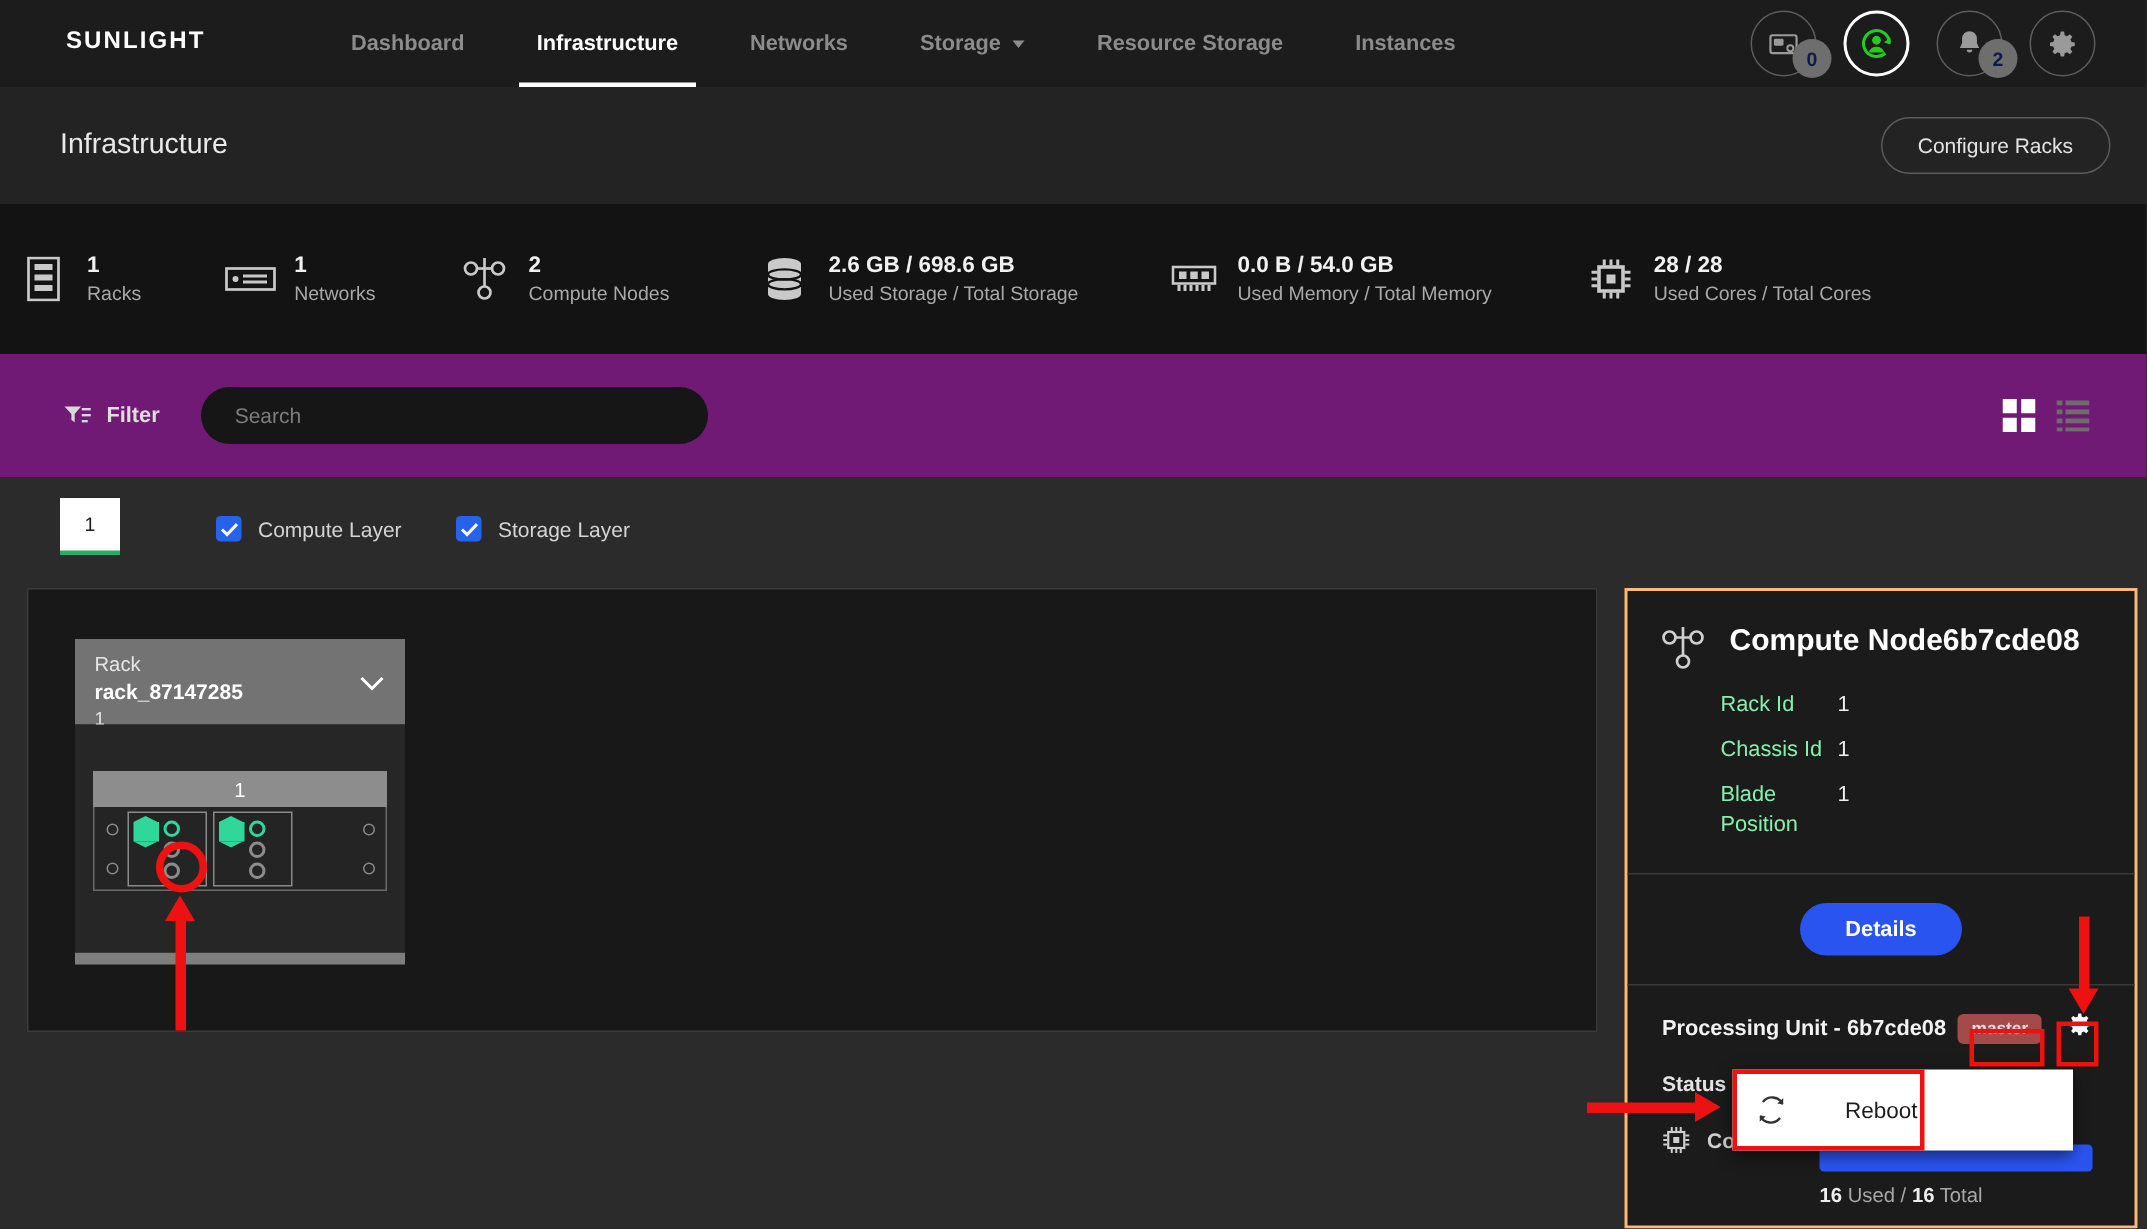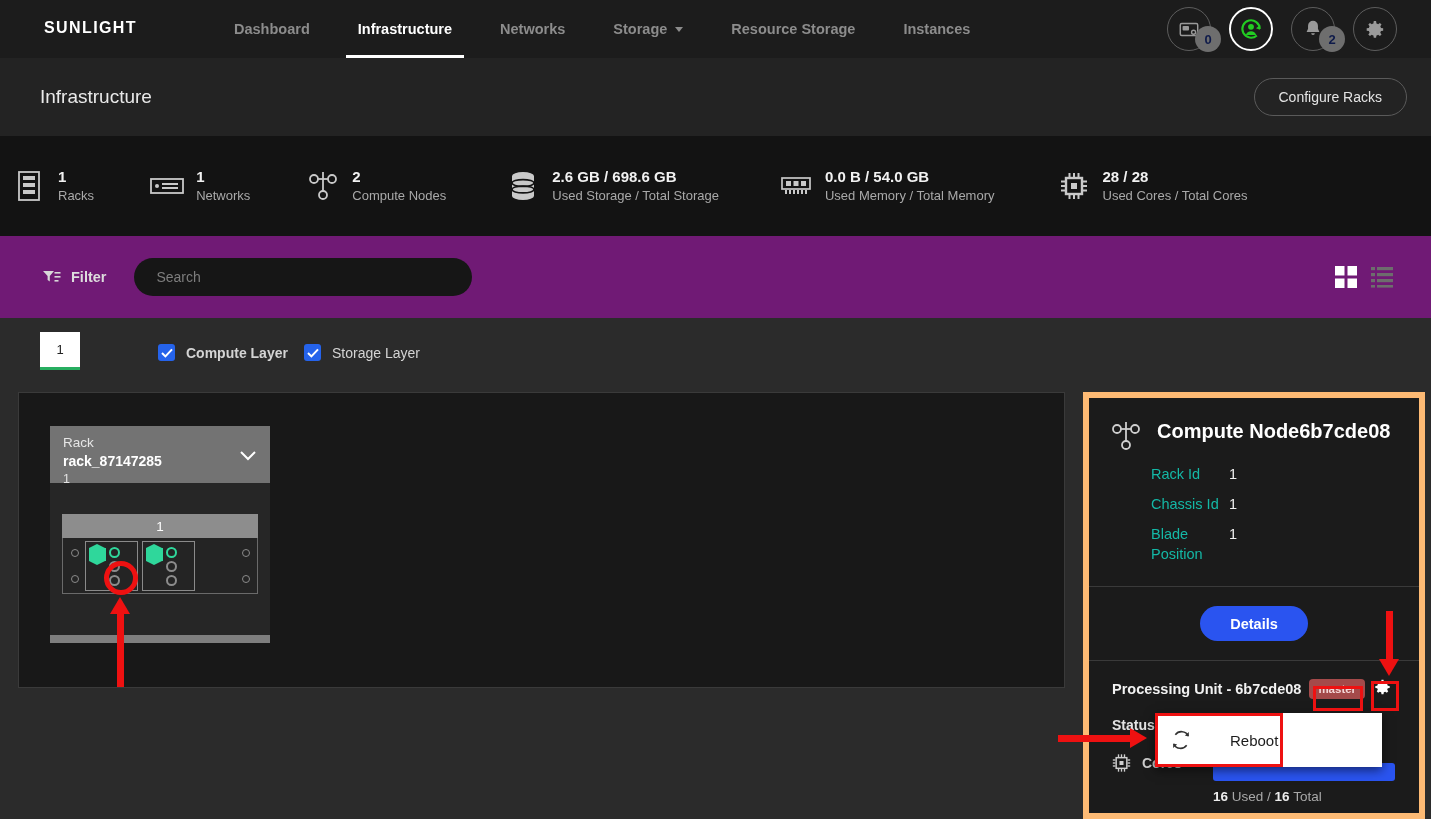--- a/index.html
+++ b/index.html
@@ -116,21 +116,21 @@
   }
   .chklabel { font-size:14px; color:#d4d4d4; }
 
   
   .leftcard {
     position:absolute; left:18px; top:392px; width:1047px; height:296px;
     background:#181818; border:1px solid #3a3a3a;
   }
   .rightcard {
     position:absolute; left:1083px; top:392px; width:342px; height:427px;
-    background:#1b1b1b; border:6px solid #fdba74;
+    background:#1b1b1b; border:2px solid #fdba74;
   }
 
   
   .rack { position:absolute; left:31px; top:33px; width:220px; height:235px; }
   .rackhead {
     height:57px; background:#737373; padding:8px 12px 0 13px;
     display:flex; justify-content:space-between;
   }
   .rackhead .rh1 { font-size:13.5px; color:#e6e6e6; line-height:1.35; }
   .rackhead .rh2 { font-size:14px; font-weight:bold; color:#ffffff; line-height:1.35; }
@@ -168,21 +168,21 @@
   .dots { display:flex; flex-direction:column; gap:3px; padding-top:1px; }
   .dot { width:11px; height:11px; border-radius:50%; border:2px solid #8c8c8c; }
   .dot.on { border-color:#2fd79b; }
   .rackfoot { height:8px; background:#7e7e7e; }
 
   
   .rp-head { display:flex; align-items:flex-start; padding:22px 0 0 22px; }
   .rp-title { margin-left:16px; font-size:20px; font-weight:bold; color:#ffffff; }
   .rp-rows { padding:12px 0 0 62px; }
   .rp-row { display:flex; margin-bottom:10px; }
-  .rp-k { width:78px; font-size:14.5px; color:#14b8a6; line-height:1.38; }
+  .rp-k { width:78px; font-size:14.5px; color:#86efac; line-height:1.38; }
   .rp-v { font-size:14.5px; color:#f0f0f0; line-height:1.38; }
   .rp-div { border-top:1px solid #3a3a3a; }
   .rp-detailzone { height:73px; display:flex; align-items:center; justify-content:center; }
   .btn-primary {
     height:35px; padding:0 30px; border-radius:18px; border:none;
     background:#2a54f0; color:#ffffff; font-size:14.5px; font-weight:bold;
     font-family:"Liberation Sans", sans-serif; cursor:pointer;
   }
   .pu-row { display:flex; align-items:center; padding:16px 0 0 23px; }
   .pu-title { font-size:14.5px; font-weight:bold; color:#f2f2f2; white-space:nowrap; }
@@ -437,21 +437,21 @@
         <rect x="6" y="13" width="16" height="3.2" fill="#6d6d6d"></rect>
         <rect x="0" y="19" width="4" height="2.6" fill="#6d6d6d"></rect>
         <rect x="6" y="19" width="16" height="2.6" fill="#6d6d6d"></rect>
       </svg>
     </div>
   </div>
 
   <div class="layerrow">
     <div class="racktab">1</div>
 
-    <div class="chk" style="left:158px;font-weight:bold;">
+    <div class="chk" style="left:144px;">
       <span class="chkbox">
         <svg width="12" height="10" viewBox="0 0 12 10">
             <path d="M1 5 L4.4 8.4 L11 1.4" fill="none" stroke="#fff" stroke-width="2"></path>
           </svg>
       </span>
       <span class="chklabel">Compute Layer</span>
     </div>
 
     <div class="chk" style="left:304px;">
       <span class="chkbox">

